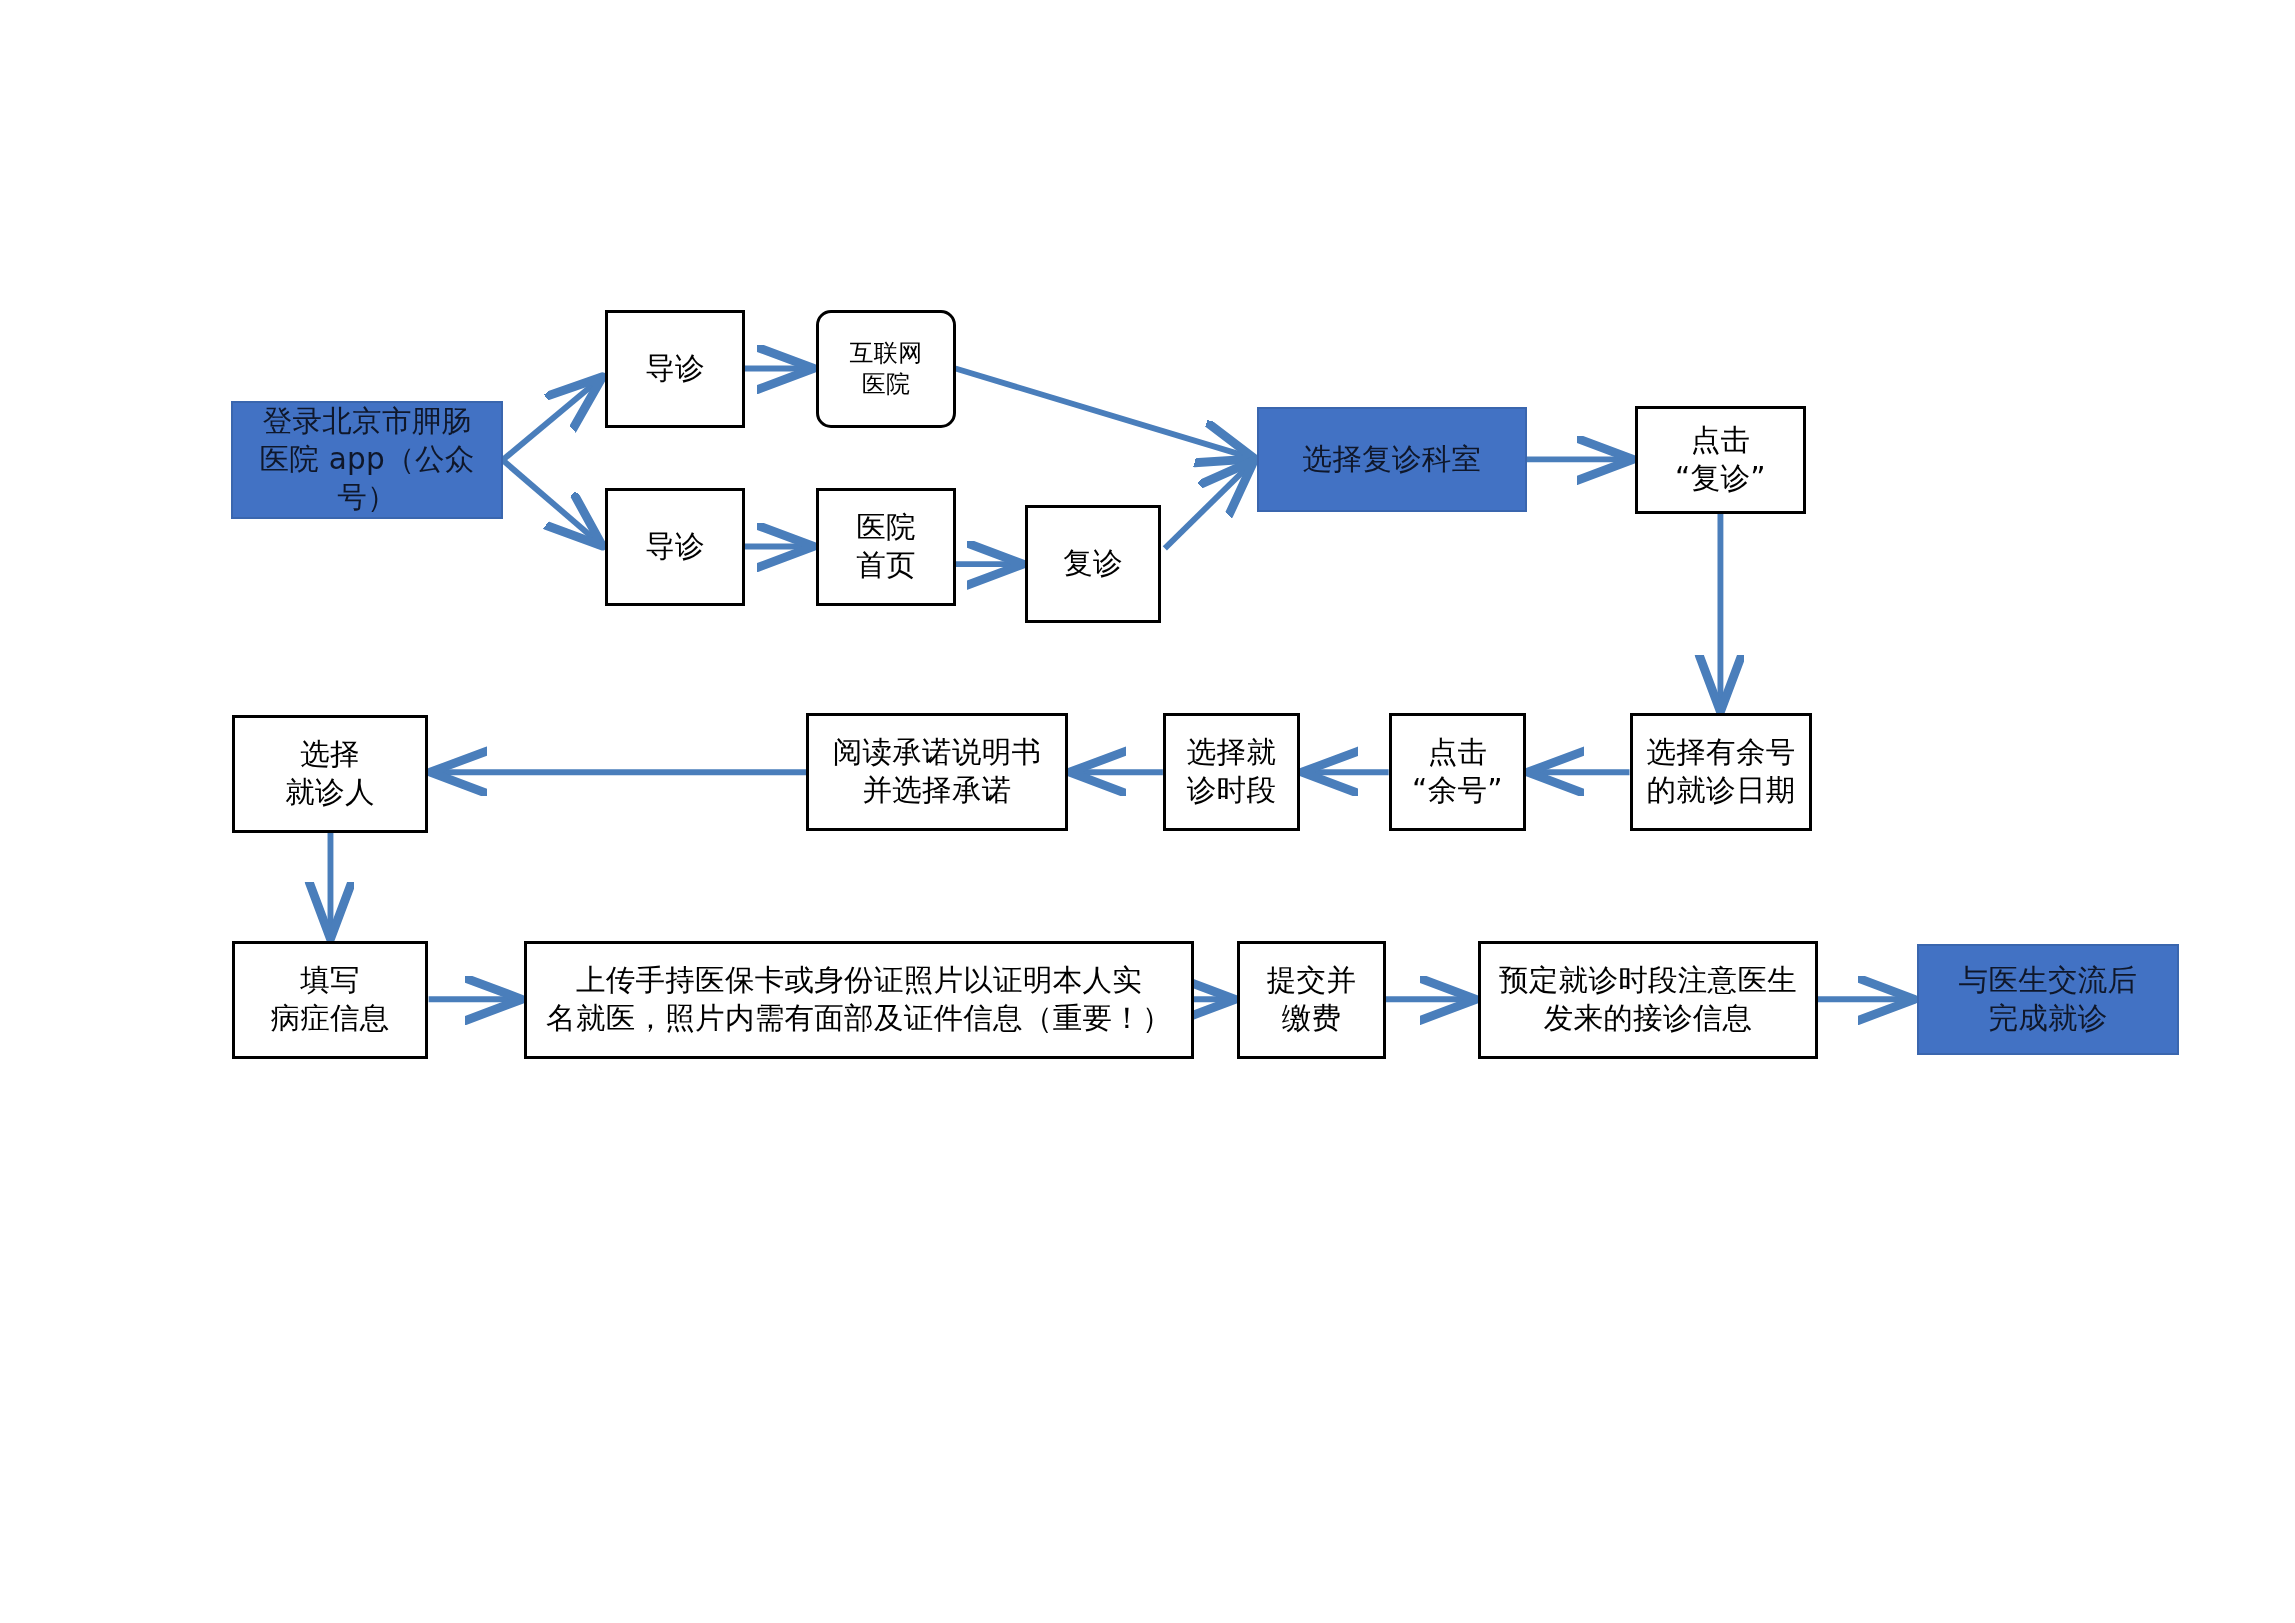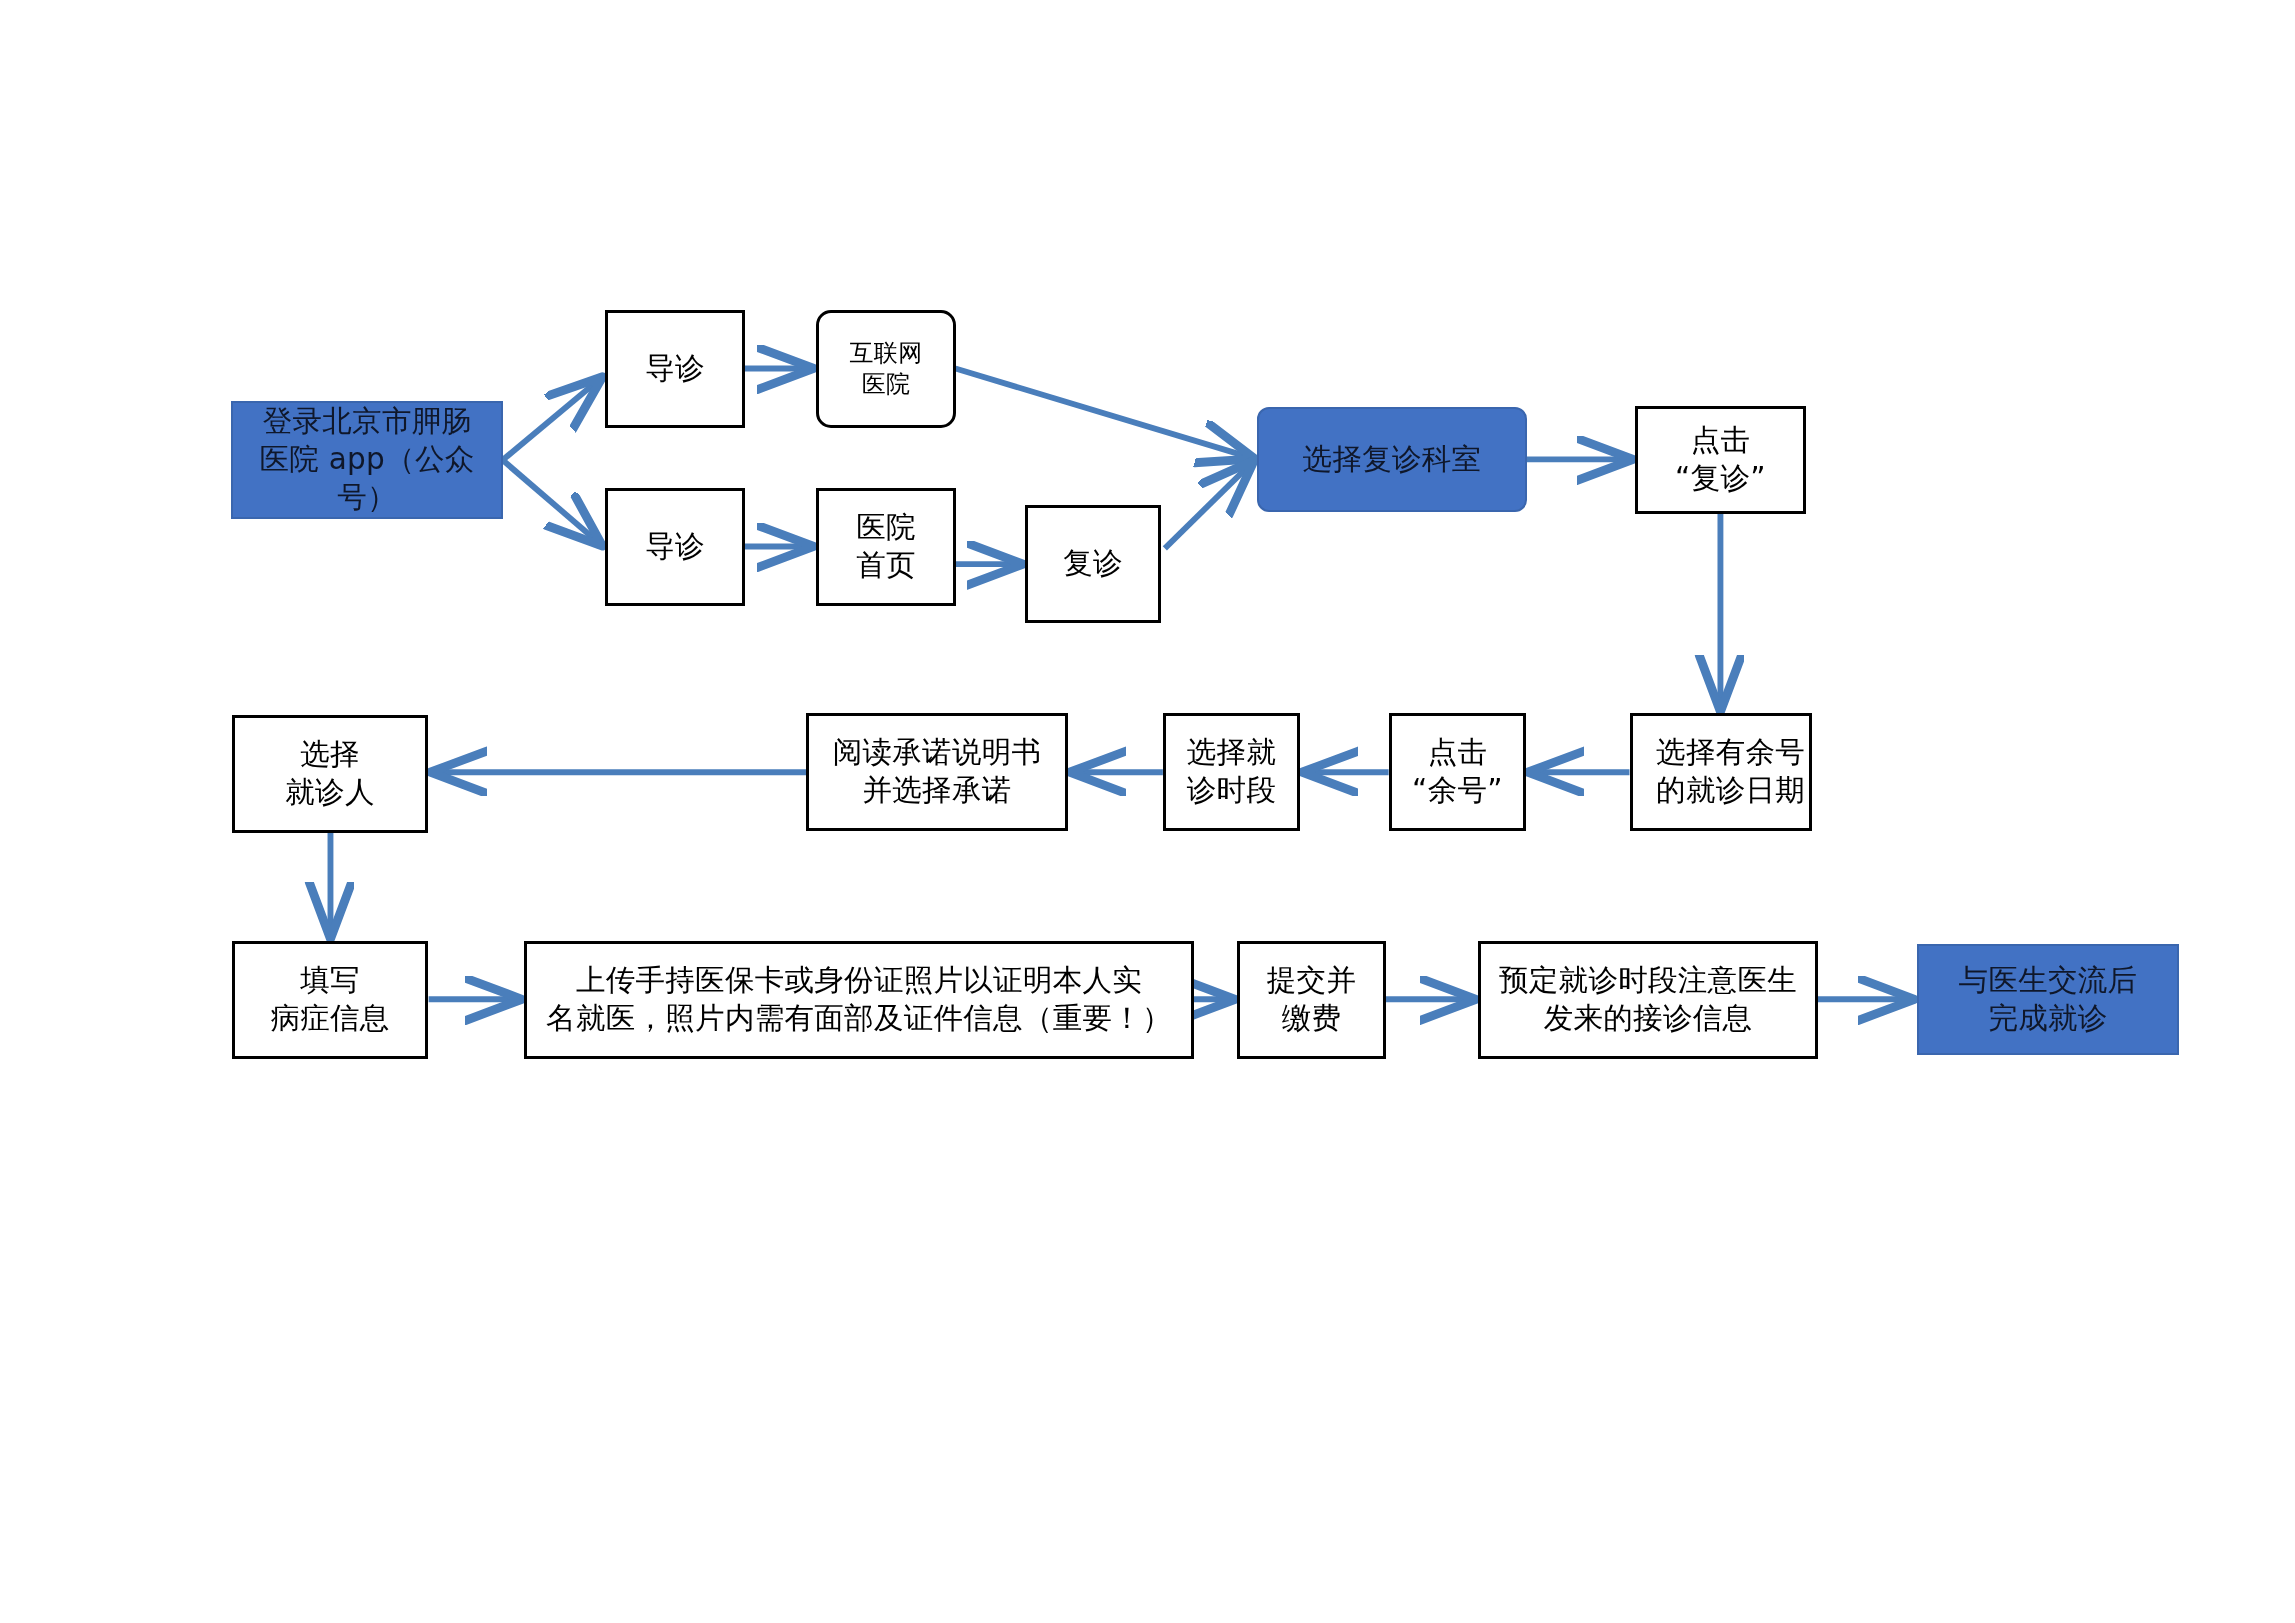--- a/index.html
+++ b/index.html
@@ -123,30 +123,30 @@
 
   <div class="node plain" style="left:816px; top:488px; width:140px; height:118px; font-size:29.5px;">
     <span>医院
 首页</span>
   </div>
 
   <div class="node plain" style="left:1025px; top:505px; width:136px; height:118px; font-size:29.5px;">
     <span>复诊</span>
   </div>
 
-  <div class="node accent" style="left:1257px; top:407px; width:270px; height:105px; font-size:29.5px;border-radius:12px;">
+  <div class="node accent" style="left:1257px; top:407px; width:270px; height:105px; font-size:29.5px;">
     <span>选择复诊科室</span>
   </div>
 
   <div class="node plain" style="left:1635px; top:406px; width:171px; height:108px; font-size:29.5px;">
     <span>点击
 “复诊”</span>
   </div>
 
-  <div class="node plain" style="left:1630px; top:713px; width:182px; height:118px; font-size:29.5px;justify-content:flex-end;">
+  <div class="node plain" style="left:1630px; top:713px; width:182px; height:118px; font-size:29.5px;">
     <span>选择有余号
 的就诊日期</span>
   </div>
 
   <div class="node plain" style="left:1389px; top:713px; width:137px; height:118px; font-size:29.5px;">
     <span>点击
 “余号”</span>
   </div>
 
   <div class="node plain" style="left:1163px; top:713px; width:137px; height:118px; font-size:29.5px;">

